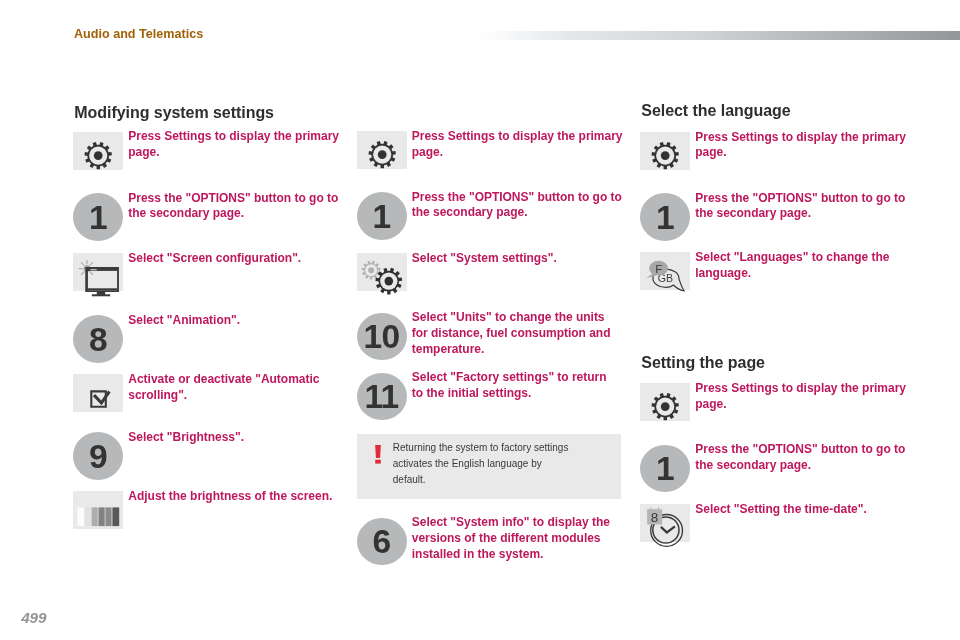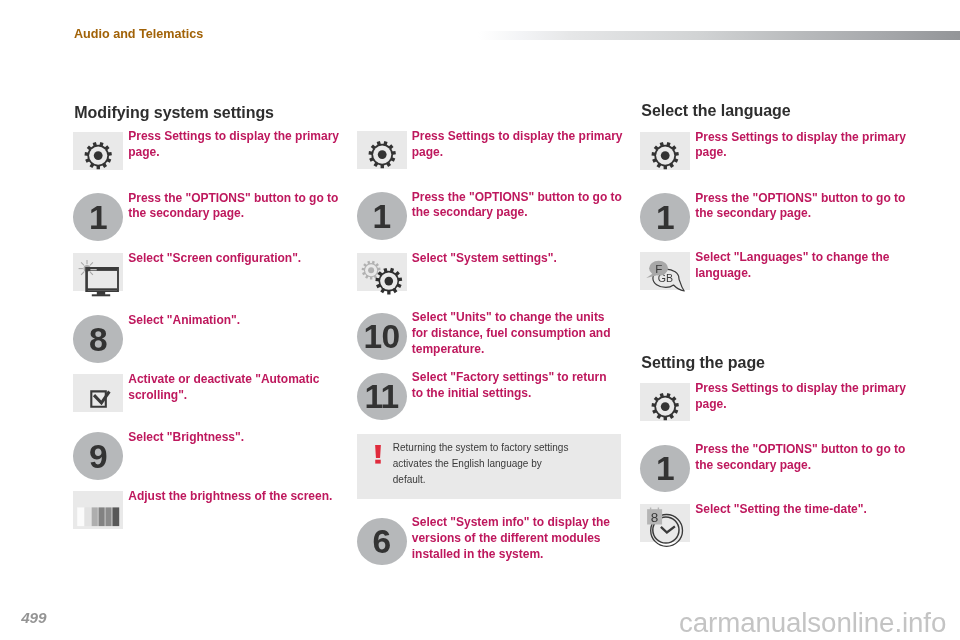--- a/index.html
+++ b/index.html
@@ -232,14 +232,13 @@
       <div class="warn" style="left:357.2px;top:434px;width:264.3px;height:64.5px">
   <div class="bang" title="!"><svg width="8" height="20" viewBox="0 0 8 20">
             <path d="M1.1 0 H6.9 L6.05 13.0 H1.95 Z" fill="#e02b3c"></path>
             <rect x="1.25" y="14.7" width="5.5" height="3.9" fill="#e02b3c"></rect>
           </svg></div>
   <div class="wtxt">Returning the system to factory settings<br>activates the English language by<br>default.</div>
 </div>
     </div>
 
   <div class="pagenum">499</div>
-  <div class="wm">carmanualsonline.info</div>
 </div>
 
 </body></html>

